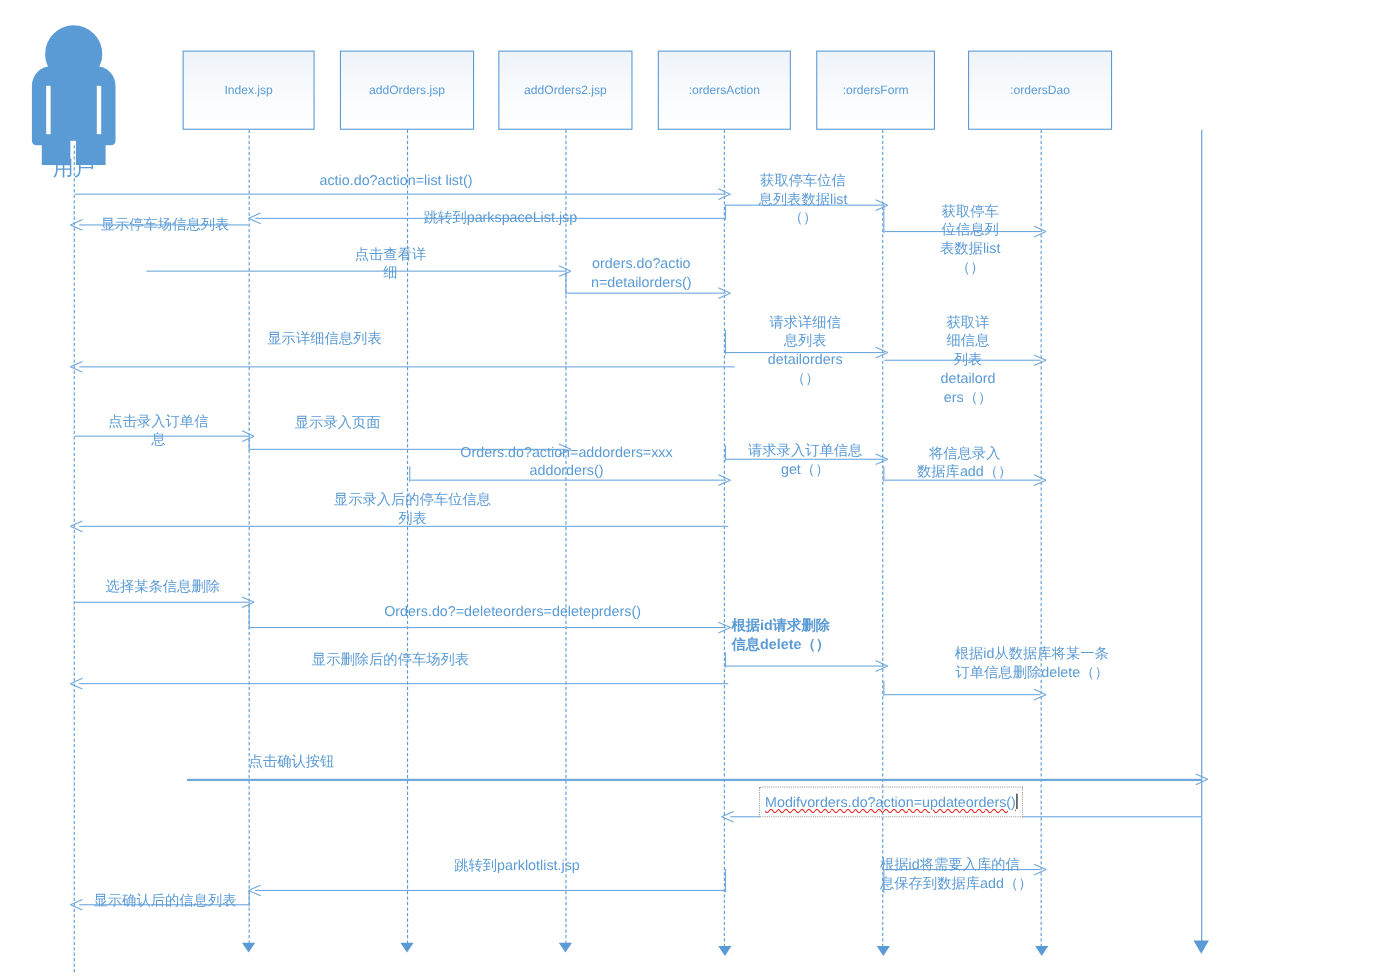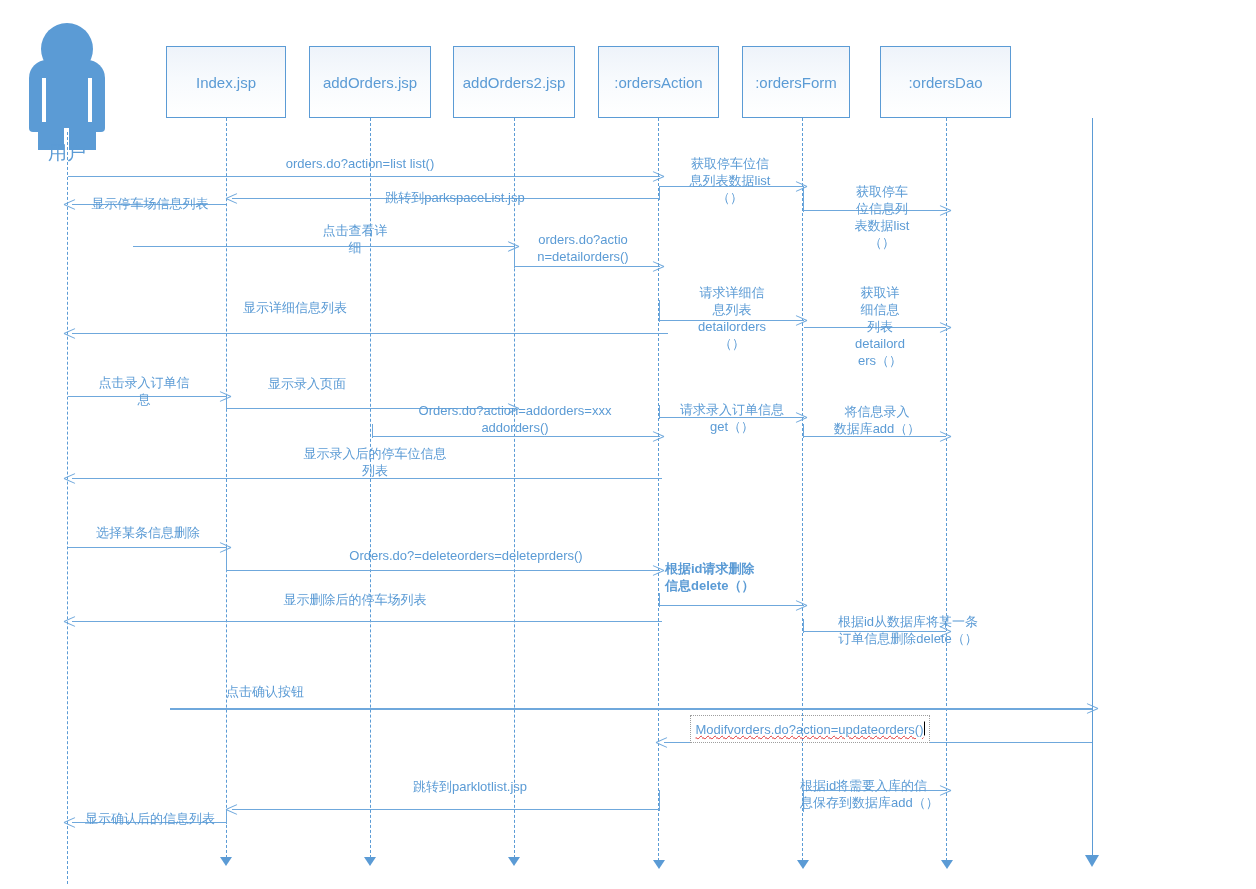--- a/index.html
+++ b/index.html
@@ -41,21 +41,21 @@
   
   .obj-box{
     position:absolute;
     border:1px solid #5b9bd5;
     background:linear-gradient(to bottom,#eef3fa 0%,#f7fafd 45%,#ffffff 100%);
     display:flex;align-items:center;justify-content:center;
     box-sizing:border-box;
   }
   .obj-box span{
     color:#5b9bd5;
-    font-size:15px;
+    font-size:11px;
     white-space:nowrap;
   }
   
   .lifeline{
     position:absolute;
     width:0;
     border-left:1.4px dashed #5b9bd5;
   }
   .lifeline.solid{
     border-left:1.8px solid #5b9bd5;
@@ -195,21 +195,21 @@
   <div class="lifeline-tip" style="left:797px;top:860px;"></div>
 
   <div class="lifeline" style="left:946px;top:118px;height:743px;"></div>
   <div class="lifeline-tip" style="left:941px;top:860px;"></div>
 
   <div class="lifeline solid" style="left:1092px;top:118px;height:740px;"></div>
   <div class="lifeline-tip big" style="left:1085px;top:855px;"></div>
 
   <div class="msg-line" style="left:68px;top:176px;width:592px;"></div>
   <div class="arrow-r" style="left:652px;top:170px;"></div>
-  <div class="msg-label nw" style="left:180px;top:155px;width:360px;">orders.do?action=list list()</div>
+  <div class="msg-label nw" style="left:180px;top:155px;width:360px;">actio.do?action=list list()</div>
 
   <div class="msg-line" style="left:660px;top:186px;width:144px;"></div>
   <div class="arrow-r" style="left:795px;top:180px;"></div>
   <div class="msg-label" style="left:665px;top:155px;width:130px;white-space:pre-line;">获取停车位信
 息列表数据list
 （）</div>
 
   <div class="msg-line" style="left:804px;top:210px;width:142px;"></div>
   <div class="arrow-r" style="left:939px;top:204px;"></div>
   <div class="msg-label" style="left:832px;top:183px;width:100px;white-space:pre-line;">获取停车
@@ -302,21 +302,21 @@
 
   <div class="msg-line" style="left:660px;top:605px;width:144px;"></div>
   <div class="arrow-r" style="left:795px;top:599px;"></div>
   <div class="msg-vert" style="left:659px;top:593px;height:14px;"></div>
   <div class="msg-label" style="left:665px;top:560px;width:142px;white-space:pre-line;text-align:left;font-weight:bold;">根据id请求删除
 信息delete（）</div>
 
   <div class="msg-line" style="left:804px;top:631px;width:142px;"></div>
   <div class="arrow-r" style="left:939px;top:625px;"></div>
   <div class="msg-vert" style="left:803px;top:619px;height:14px;"></div>
-  <div class="msg-label" style="left:808px;top:585px;width:200px;white-space:pre-line;text-align:center;margin-top:28px;">根据id从数据库将某一条
+  <div class="msg-label" style="left:808px;top:585px;width:200px;white-space:pre-line;text-align:right;">根据id从数据库将某一条
 订单信息删除delete（）</div>
 
   <div class="msg-line" style="left:72px;top:621px;width:590px;"></div>
   <div class="arrow-l" style="left:64px;top:615px;"></div>
   <div class="msg-label nw" style="left:205px;top:591px;width:300px;">显示删除后的停车场列表</div>
 
   <div class="msg-line" style="left:170px;top:708px;width:922px;border-top-width:2px;"></div>
   <div class="arrow-r" style="left:1086px;top:702px;"></div>
   <div class="msg-label nw" style="left:200px;top:683px;width:130px;">点击确认按钮</div>
 

